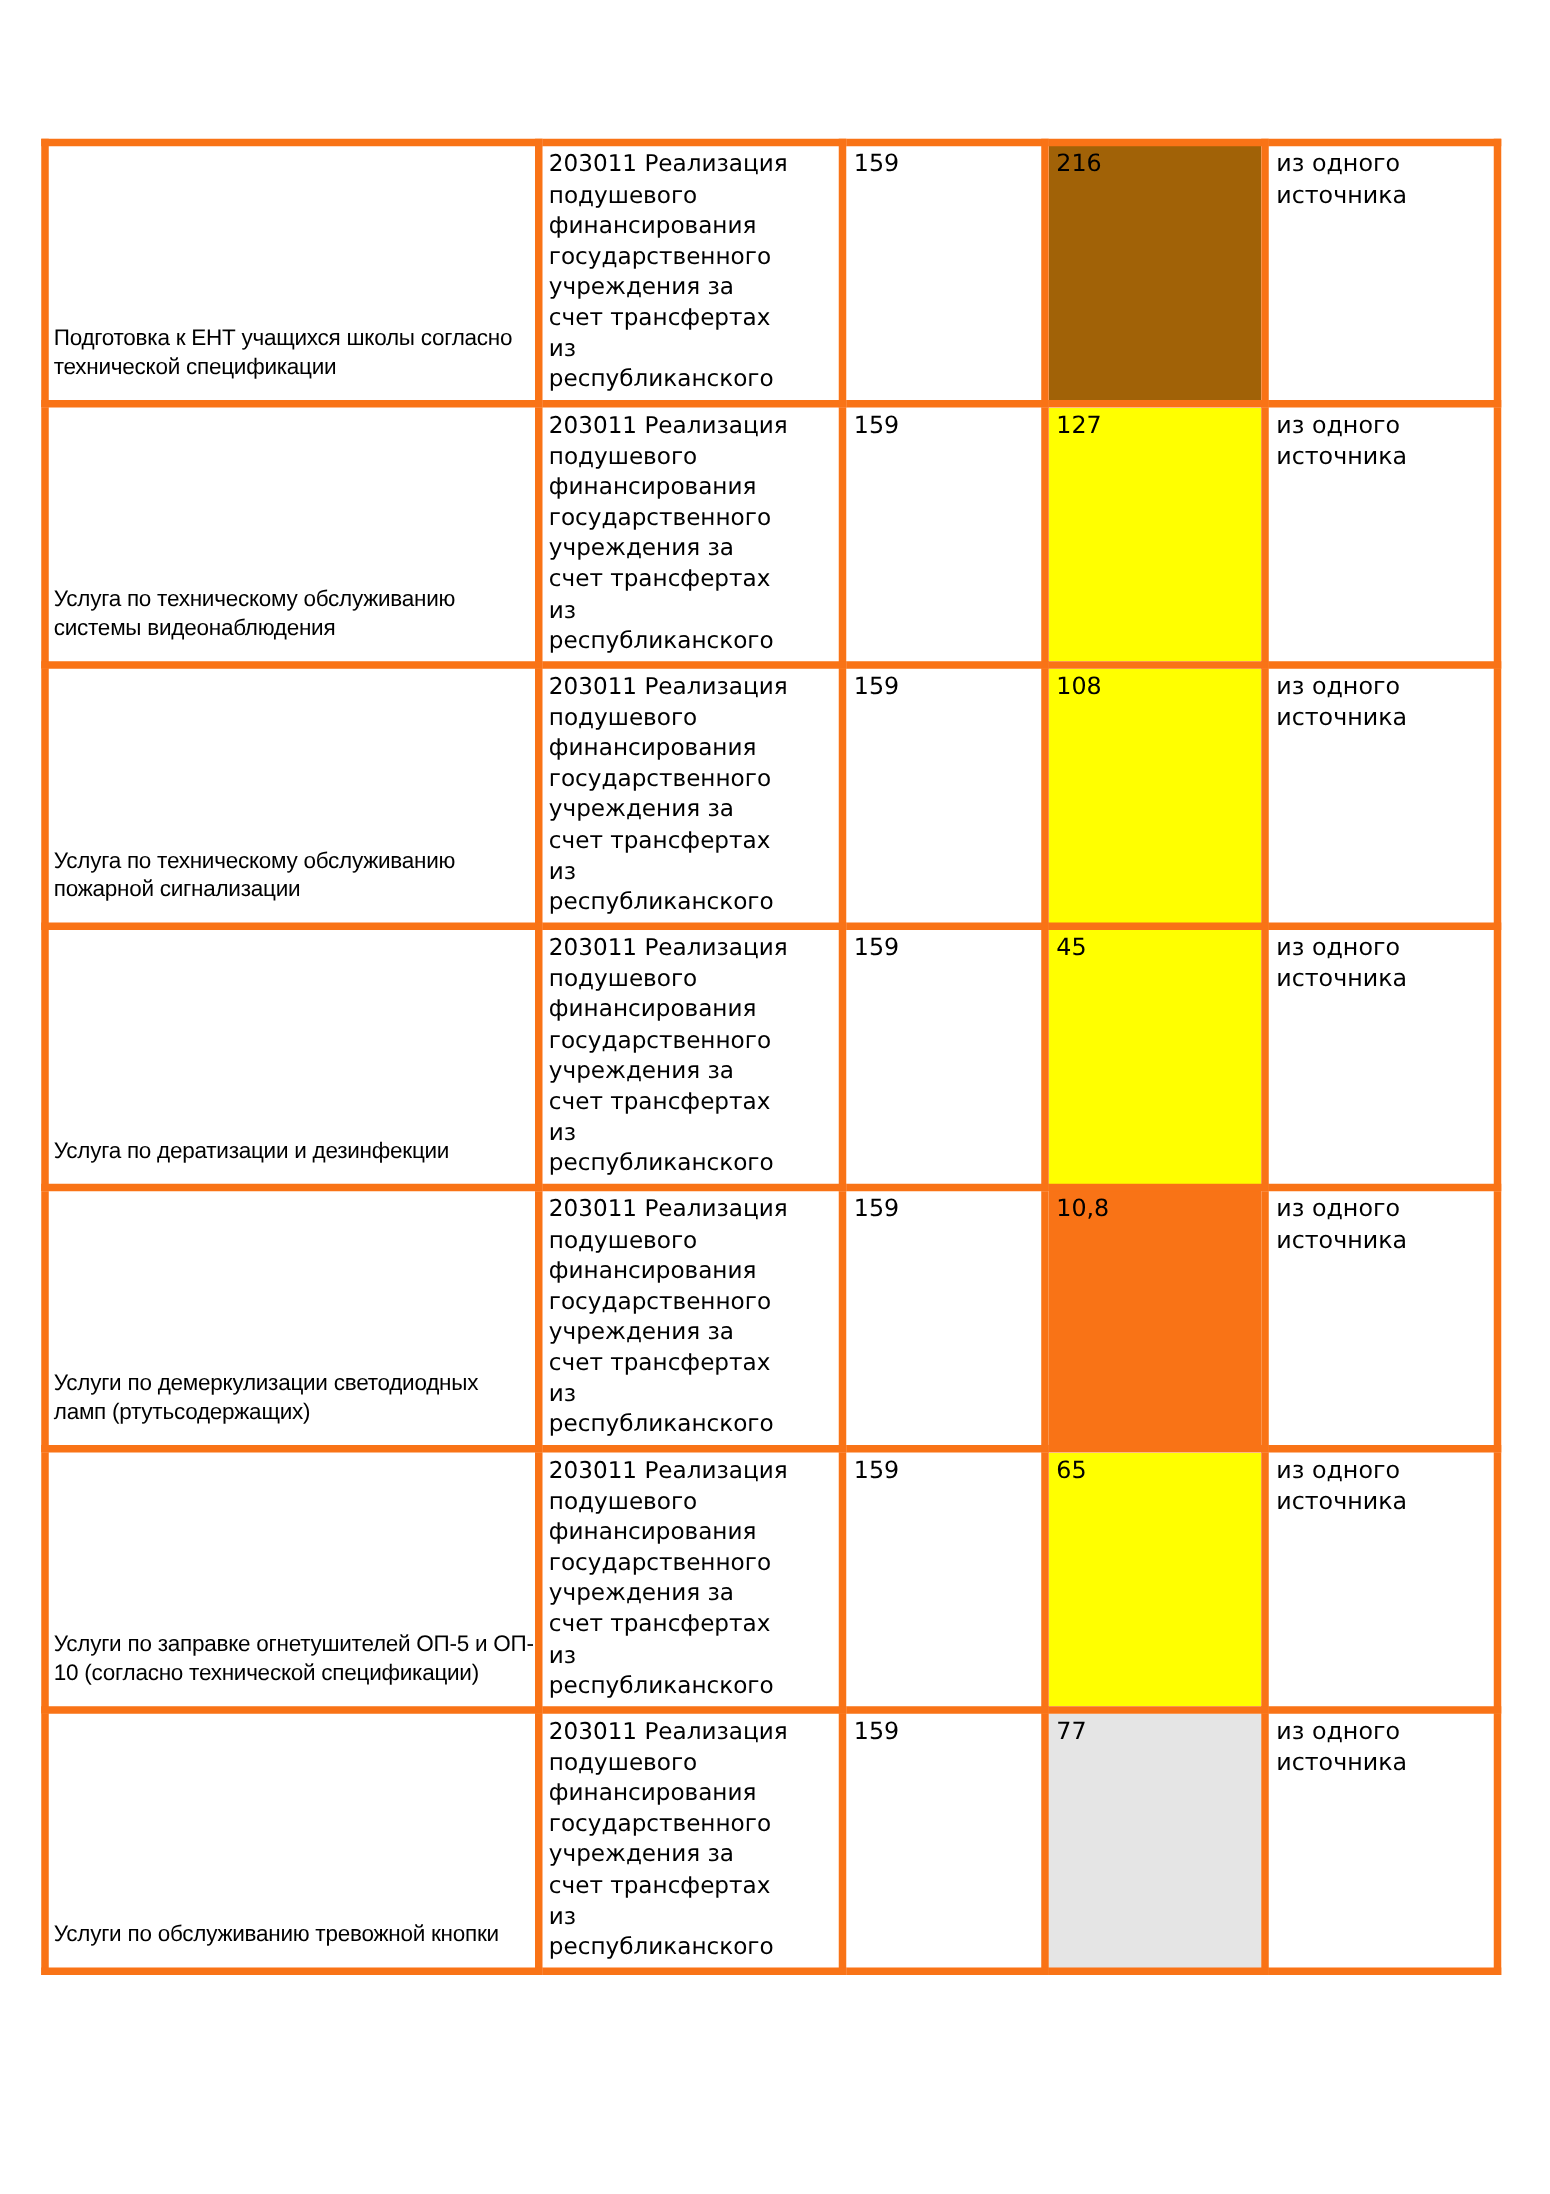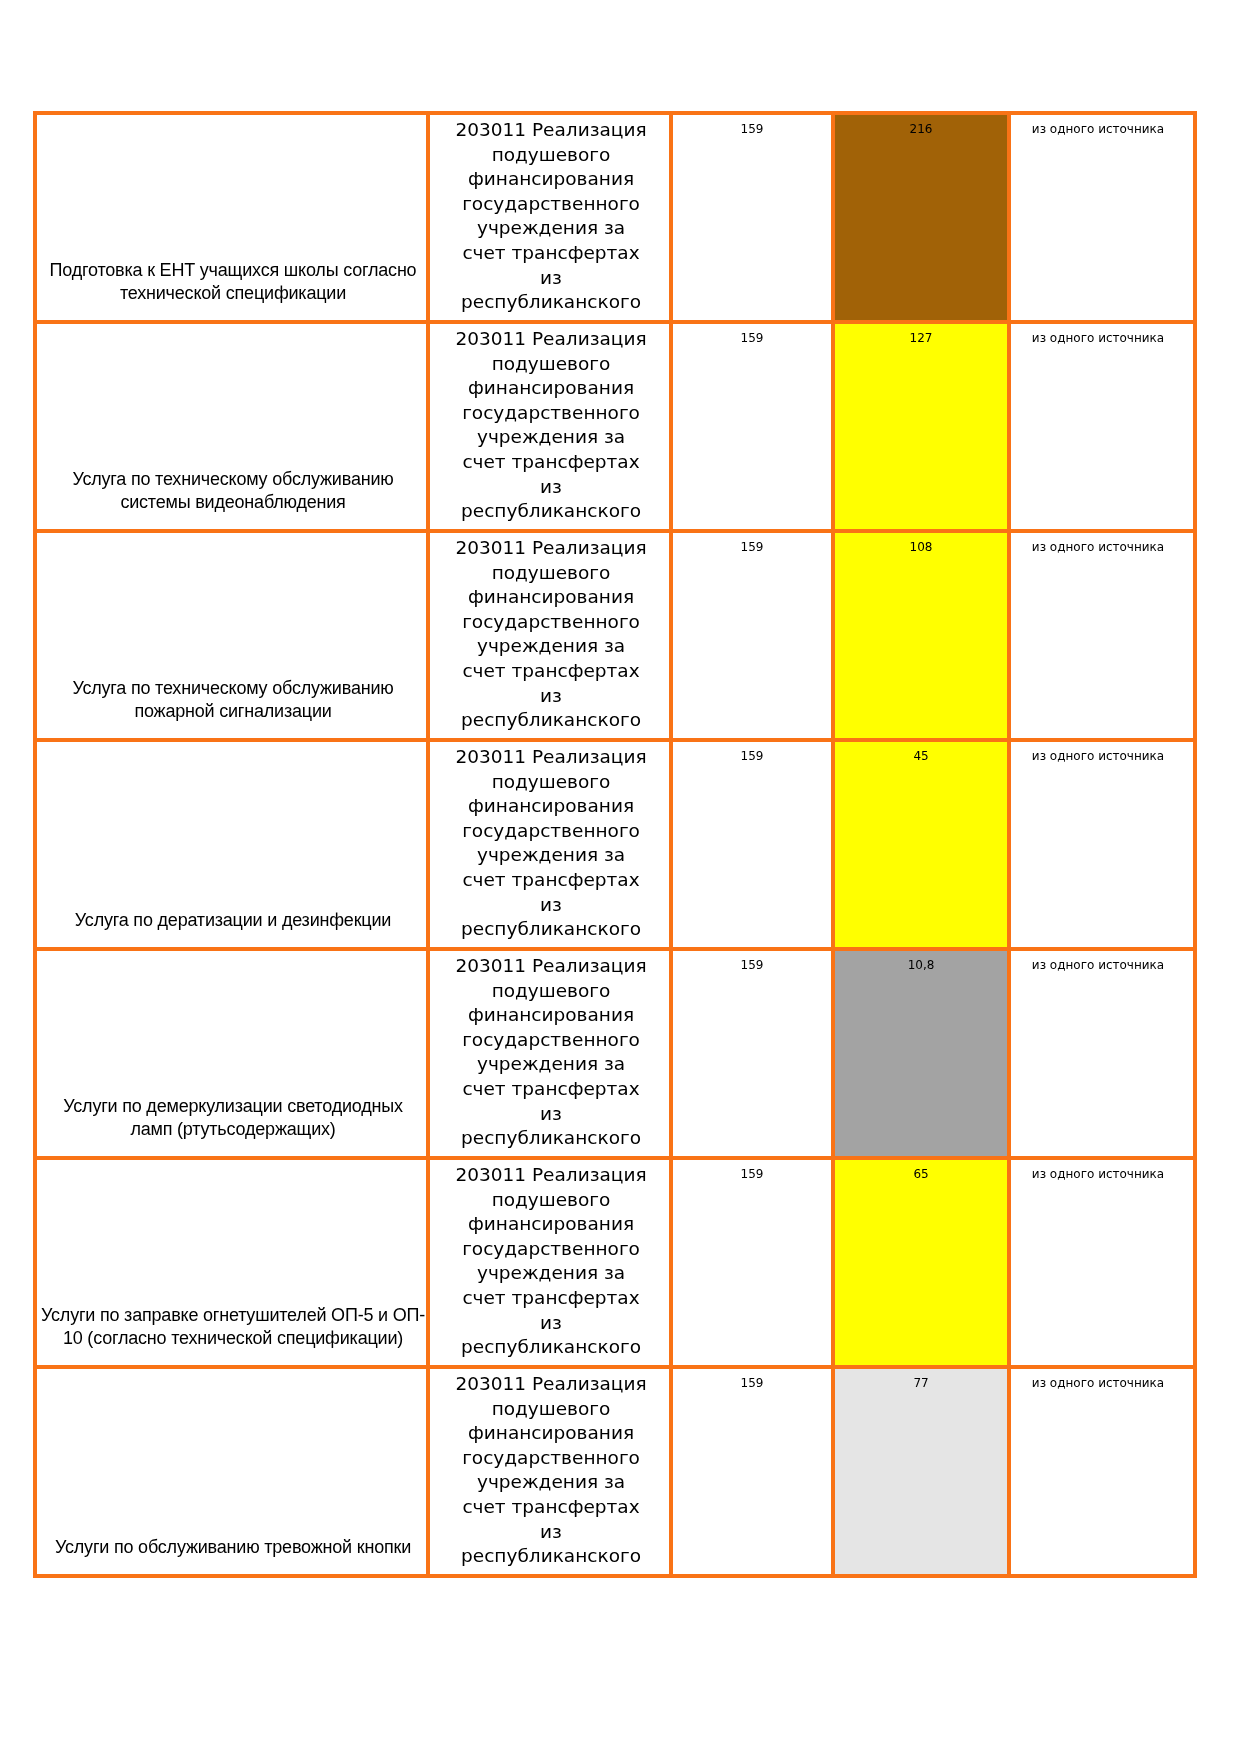--- a/index.html
+++ b/index.html
@@ -16,24 +16,23 @@
   }
   table.doc-table {
     position: absolute;
     left: 33px;
     top: 111px;
     border-collapse: collapse;
     table-layout: fixed;
     border: 3px solid #000000;
   }
   table.doc-table td {
-    border: 4px solid #f97316;
+    border: 6px solid #f97316;
     color: #000000;
     overflow: hidden;
-    text-align: center;
   }
   tr.doc-row { height: 209px; }
 
   td.c-service {
     font-family: "Liberation Sans", sans-serif;
     font-size: 18px;
     line-height: 23px;
     letter-spacing: -0.2px;
     vertical-align: bottom;
     padding: 2px 1px 15px 4px;
@@ -42,21 +41,21 @@
   td.c-program {
     font-family: "DejaVu Sans", sans-serif;
     font-size: 18.5px;
     line-height: 24.6px;
     vertical-align: top;
     padding: 3px 2px 2px 5px;
     white-space: pre;
   }
   td.c-code, td.c-amount, td.c-method {
     font-family: "DejaVu Sans", sans-serif;
-    font-size: 12px;
+    font-size: 19px;
     line-height: 25px;
     vertical-align: top;
     padding: 2px 6px 2px 6px;
   }
   td.c-method { padding-right: 14px; }
 </style>
 </head>
 <body>
 
 <div class="page">
@@ -133,21 +132,21 @@
 ламп (ртутьсодержащих)</td>
         <td class="c-program">203011 Реализация
 подушевого
 финансирования
 государственного
 учреждения за
 счет трансфертах
 из
 республиканского</td>
         <td class="c-code">159</td>
-        <td class="c-amount" style="background-color: #a3a3a3;">10,8</td>
+        <td class="c-amount" style="background-color: #f97316;">10,8</td>
         <td class="c-method">из одного источника</td>
       </tr>
       <tr class="doc-row">
         <td class="c-service">Услуги по заправке огнетушителей ОП-5 и ОП-
 10 (согласно технической спецификации)</td>
         <td class="c-program">203011 Реализация
 подушевого
 финансирования
 государственного
 учреждения за

